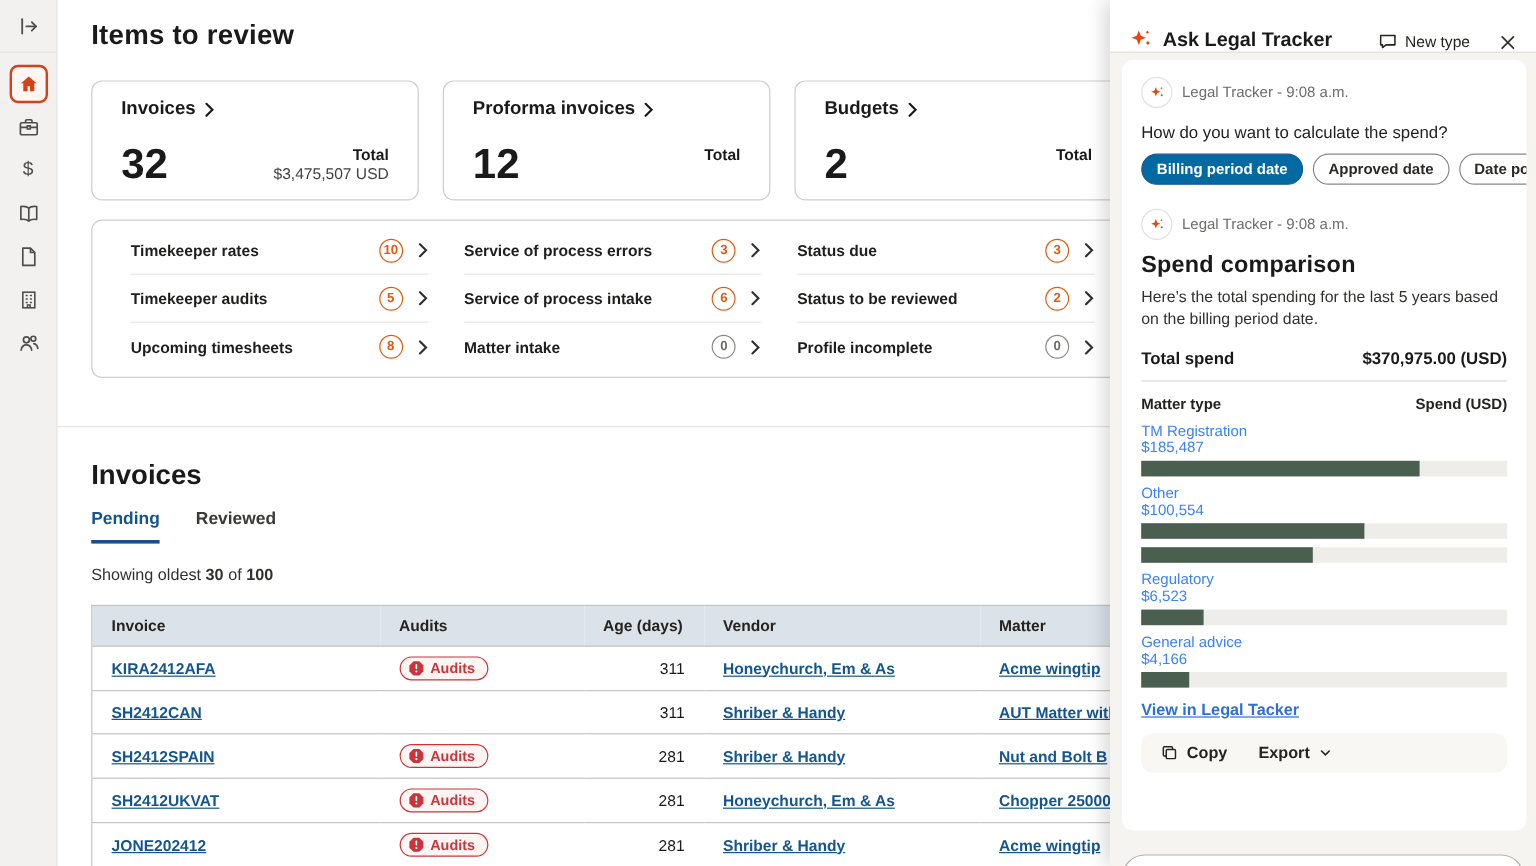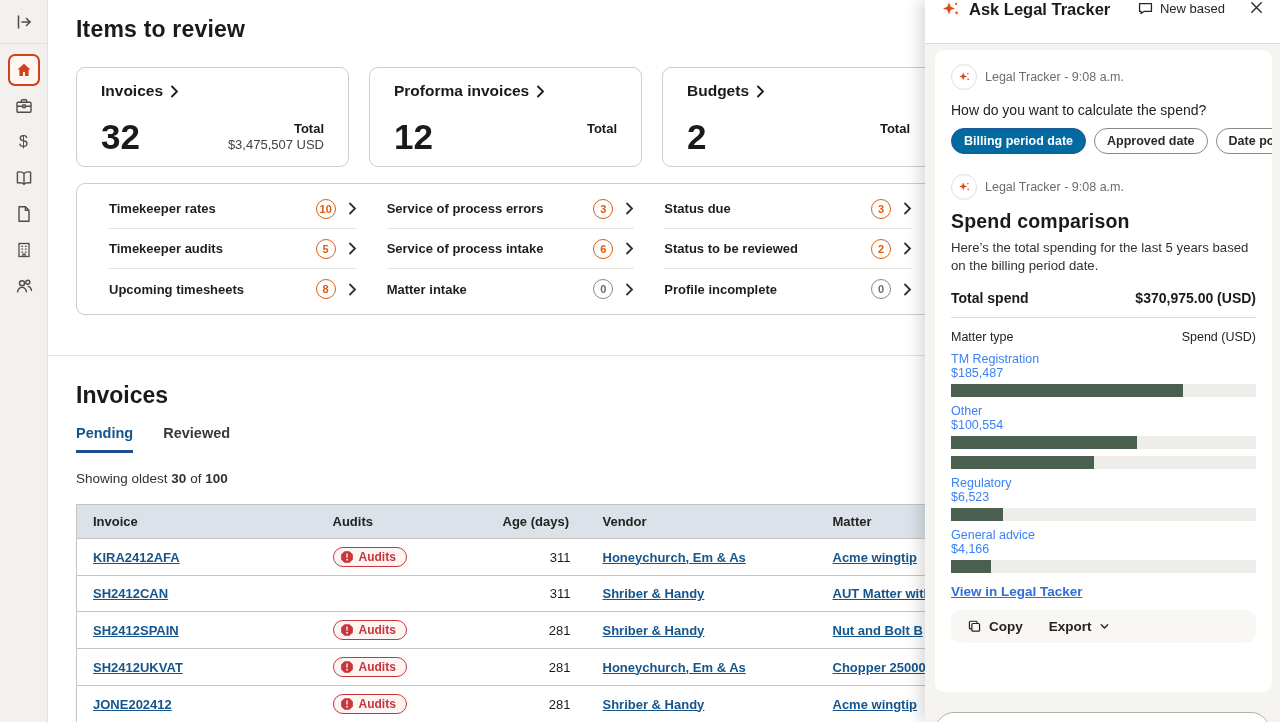--- a/index.html
+++ b/index.html
@@ -79,21 +79,21 @@
     border-radius: 999px; padding: 2px 10px 2px 6px; font-size: 12px; font-weight: 700; cursor: pointer;
   }
 
   
   .chat-panel {
     position: absolute; top: 0; bottom: 0; left: 925px; width: 355px;
     background: #f5f4f1; box-shadow: -6px 0 14px rgba(0,0,0,.14); z-index: 10;
   }
   .chat-header {
     height: 44px; background: #fff; border-bottom: 1px solid #dddbd8;
-    display: flex; align-items: flex-start; padding: 0 16px; gap: 8px;
+    display: flex; align-items: flex-end; padding: 0 16px; gap: 8px;
   }
   .chat-title { font-size: 16.5px; font-weight: 700; flex: 1; }
   .new-chat-btn { display: flex; align-items: center; gap: 6px; font-size: 13px; color: #26241f; cursor: pointer; }
   .close-btn { margin-left: 16px; cursor: pointer; display: flex; }
 
   .chat-card {
     position: absolute; top: 50px; left: 10px; right: 8px; bottom: 30px;
     background: #fff; border-radius: 9px; padding: 14px 16px; overflow: hidden;
   }
   .msg-meta { display: flex; align-items: center; gap: 8px; }
@@ -103,21 +103,21 @@
   .pill-row { display: flex; gap: 8px; margin-top: 10px; }
   .pill {
     font-size: 12.5px; font-weight: 600; border-radius: 999px; padding: 5px 12px;
     border: 1px solid #8a8885; color: #2c2a27; background: #fff; cursor: pointer; white-space: nowrap;
   }
   .pill.selected { background: #0369a1; border-color: #1d5795; color: #fff; }
   .msg2 { margin-top: 20px; }
   .spend-heading { margin-top: 10px; font-size: 19.5px; font-weight: 700; letter-spacing: .2px; }
   .spend-body { margin-top: 6px; font-size: 13.2px; line-height: 1.4; color: #33312e; }
   .total-row { margin-top: 14px; display: flex; justify-content: space-between; font-size: 14px; font-weight: 700; padding-bottom: 11px; border-bottom: 1px solid #dcdad7; }
-  .chart-head { margin-top: 12px; display: flex; justify-content: space-between; font-size: 12.5px; font-weight: 400; color: #24231f; }
+  .chart-head { margin-top: 12px; display: flex; justify-content: space-between; font-size: 12.5px; font-weight: 700; color: #24231f; }
   .chart-rows { margin-top: 8px; }
   .chart-row { margin-bottom: 7px; }
   .chart-row-top { display: flex; justify-content: space-between; font-size: 12.5px; color: #3b82f6; flex-direction: column; }
   .bar-track { margin-top: 4px; height: 13px; background: #efedea; border-radius: 1px; }
   .bar-fill { height: 100%; background: #4a5f50; }
   .view-link { display: inline-block; margin-top: 4px; font-size: 13.5px; font-weight: 700; color: #2e6fd8; text-decoration: underline; cursor: pointer; }
   .msg-toolbar {
     margin-top: 10px; background: #f8f7f4; border-radius: 10px; padding: 9px 16px;
     display: flex; align-items: center; gap: 26px;
   }
@@ -459,21 +459,21 @@
           <path d="M15.6 11.2l1.6 1.6-1.6 1.6-1.6-1.6Z"></path>
         </svg>
     </span>
     <span class="chat-title">Ask Legal Tracker</span>
     <span class="new-chat-btn">
       <span>
         <svg width="17" height="17" viewBox="0 0 20 20" fill="none" stroke="#26241f" stroke-width="1.5" stroke-linejoin="round">
             <path d="M3 4.2h14v9.2H8.2L4.8 16v-2.6H3Z"></path>
           </svg>
       </span>
-      <span>New based</span>
+      <span>New type</span>
     </span>
     <span class="close-btn">
       <svg width="15" height="15" viewBox="0 0 16 16" fill="none" stroke="#33312e" stroke-width="1.6" stroke-linecap="round">
           <path d="M3 3l10 10M13 3 3 13"></path>
         </svg>
     </span>
   </div>
 
   <div class="chat-card">
     

